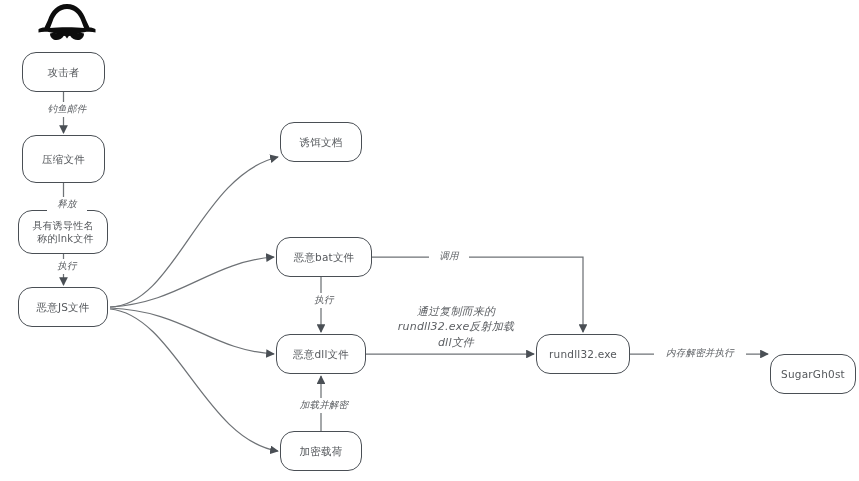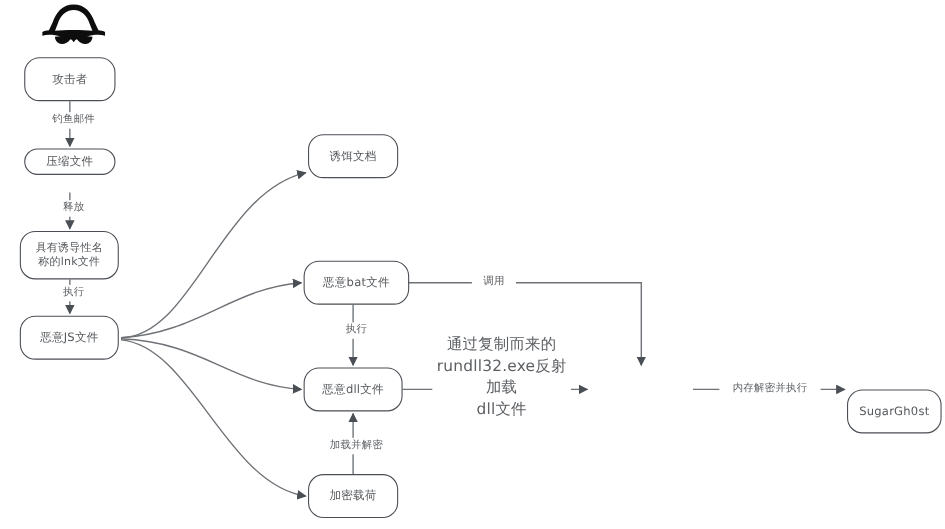--- a/index.html
+++ b/index.html
@@ -5,30 +5,30 @@
   html,body{margin:0;padding:0;background:#ffffff;}
   body{
     font-family:"DejaVu Sans","Liberation Sans",sans-serif;
     width:859px;height:481px;overflow:hidden;position:relative;
   }
   #stage{position:absolute;left:0;top:0;width:859px;height:481px;}
   svg#wires{position:absolute;left:0;top:0;width:859px;height:481px;}
   .node{
     position:absolute;box-sizing:border-box;
     border:1.3px solid #4a4f55;border-radius:14px;background:#ffffff;
-    display:flex;align-items:center;justify-content:center;text-align:center;
+    display:flex;align-items:center;justify-content:center;text-align:right;
     color:#55585c;font-size:10.5px;line-height:1.35;letter-spacing:.2px;
   }
   .node.two-line{font-size:10px;line-height:1.3;padding:0 6px;}
   .edge-label{
     position:absolute;background:#ffffff;color:#5d6064;
     font-size:9.5px;line-height:1.35;text-align:center;
-    padding:1px 3px;white-space:pre-line;letter-spacing:.2px;
+    padding:1px 3px;white-space:pre-line;letter-spacing:.2px;font-style:italic;
   }
-  .edge-label.multi{font-size:14px;line-height:1.4;}
+  .edge-label.multi{font-size:11px;line-height:1.4;}
   #attacker-icon{position:absolute;left:30px;top:2px;width:74px;height:46px;}
 </style>
 </head>
 <body>
 
 <div id="stage">
 
   <div id="attacker-icon">
     <svg viewBox="0 0 74 46" width="74" height="46" aria-hidden="true">
       <path d="M37 2 C27 2 21 9 18 18 L14.5 25.5 C12.5 25.5 10 26.2 8.5 27.2 L8.5 30.4 C13 29.2 20 29.5 25 31.3 L30.5 33.3 C33 34.2 41 34.2 43.5 33.3 L49 31.3 C54 29.5 61 29.2 65.5 30.4 L65.5 27.2 C64 26.2 61.5 25.5 59.5 25.5 L56 18 C53 9 47 2 37 2 Z
@@ -60,21 +60,21 @@
       <path d="M366 257 L583 257 L583 332"></path>
       <path d="M366 354 L534 354"></path>
       <path d="M630 354 L768 354"></path>
     </g>
   </svg>
 
   <div class="node" style="left:22px;top:52px;width:83px;height:40px">
     <span>攻击者</span>
   </div>
 
-  <div class="node" style="left:22px;top:135px;width:83px;height:24px">
+  <div class="node" style="left:22px;top:135px;width:83px;height:48px">
     <span>压缩文件</span>
   </div>
 
   <div class="node two-line" style="left:18px;top:210px;width:90px;height:44px">
     <span style="white-space:pre-line">具有诱导性名
 称的lnk文件</span>
   </div>
 
   <div class="node" style="left:18px;top:287px;width:90px;height:40px">
     <span>恶意JS文件</span>
@@ -89,27 +89,30 @@
   </div>
 
   <div class="node" style="left:280px;top:431px;width:82px;height:40px">
     <span>加密载荷</span>
   </div>
 
   <div class="node" style="left:276px;top:334px;width:90px;height:40px">
     <span>恶意dll文件</span>
   </div>
 
+  <div class="node" style="left:536px;top:334px;width:94px;height:40px">
+    <span>rundll32.exe</span>
+  </div>
 
   <div class="node" style="left:770px;top:354px;width:86px;height:40px">
     <span>SugarGh0st</span>
   </div>
 
   <div class="edge-label" style="left:36px;top:102px;width:56px">钓鱼邮件</div>
-  <div class="edge-label" style="left:47px;top:182px;width:34px">释放</div>
+  <div class="edge-label" style="left:47px;top:197px;width:34px">释放</div>
   <div class="edge-label" style="left:47px;top:259px;width:34px">执行</div>
   <div class="edge-label" style="left:304px;top:293px;width:34px">执行</div>
   <div class="edge-label" style="left:287px;top:398px;width:68px">加载并解密</div>
   <div class="edge-label" style="left:429px;top:249px;width:34px">调用</div>
   <div class="edge-label multi" style="left:393px;top:303px;width:120px">通过复制而来的
 rundll32.exe反射加载
 dll文件</div>
   <div class="edge-label" style="left:654px;top:346px;width:86px">内存解密并执行</div>
 
 </div>

